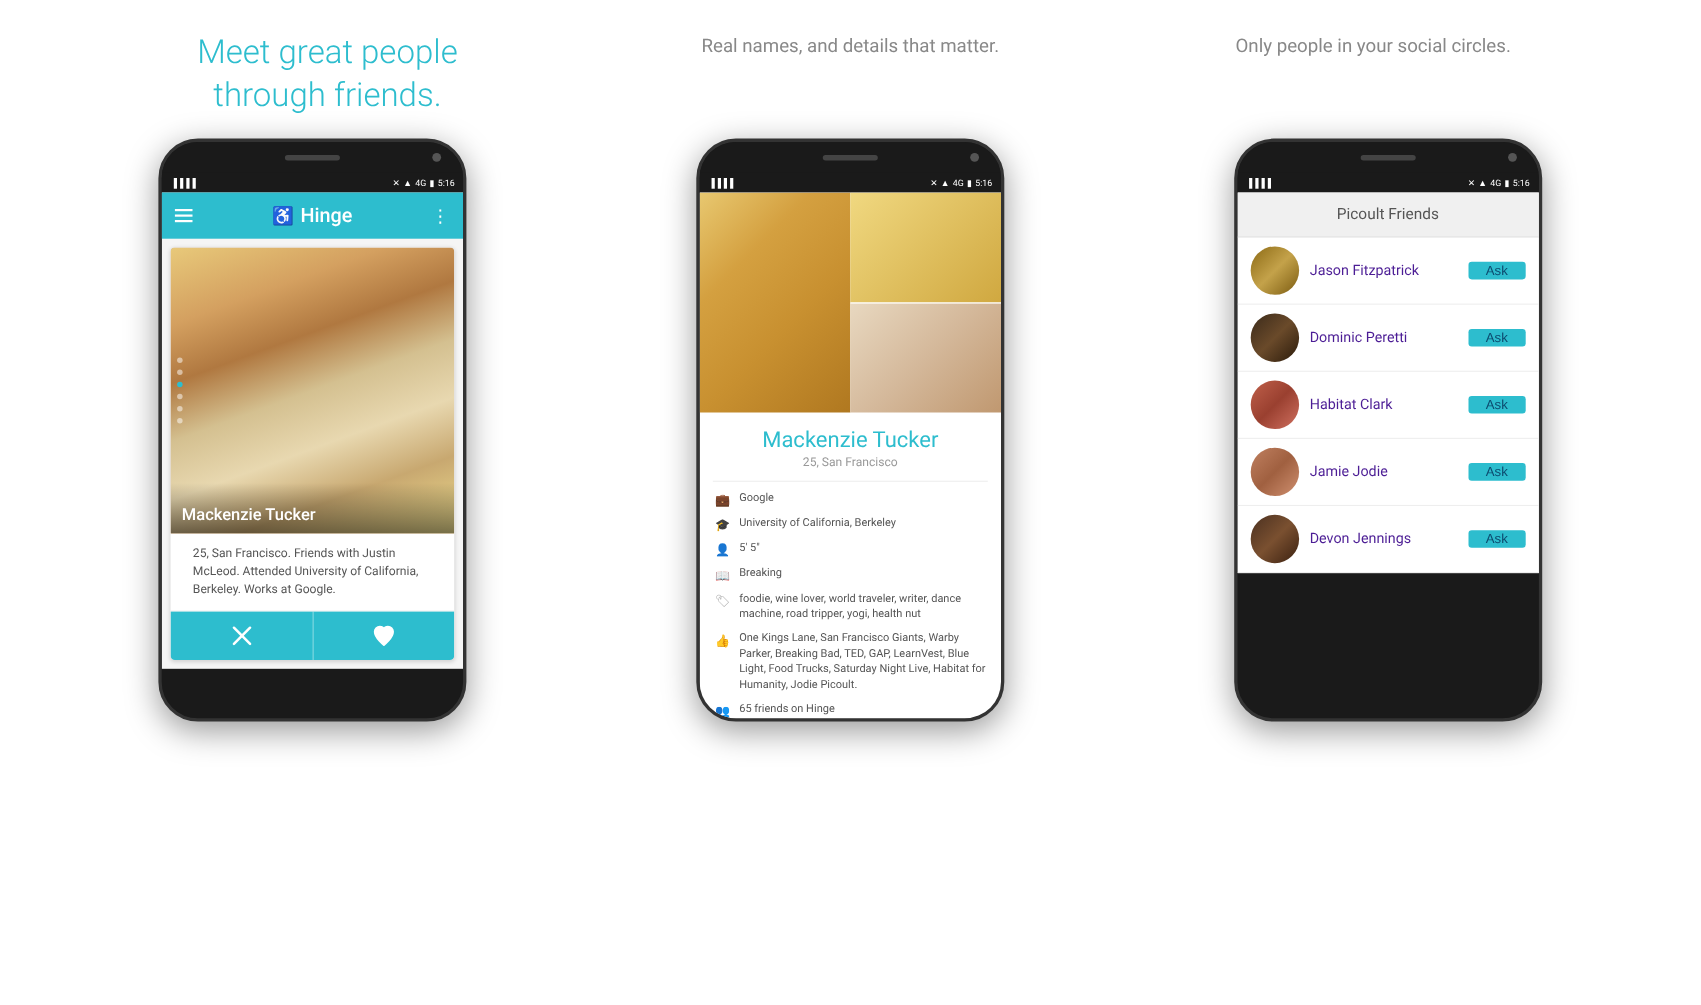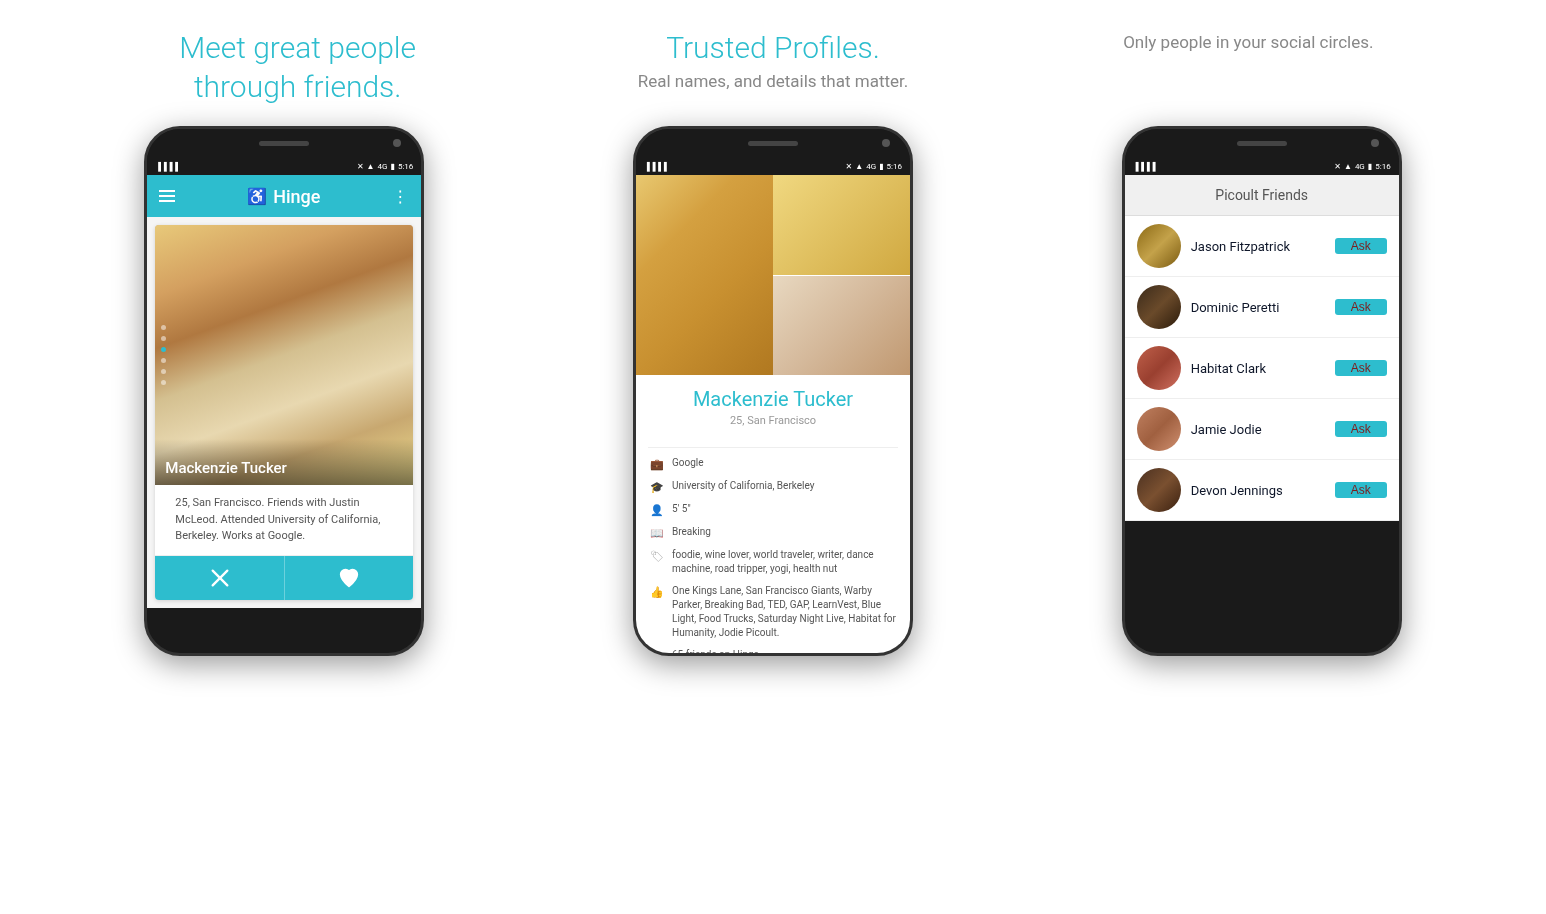--- a/index.html
+++ b/index.html
@@ -9,21 +9,21 @@
       width: 1546px;
       height: 914px;
       overflow: hidden;
       display: flex;
       flex-direction: column;
       align-items: center;
     }
 
     .top-section {
       display: flex;
-      justify-content: flex-end;
+      justify-content: space-between;
       width: 100%;
       padding: 28px 60px 20px;
     }
 
     .feature-heading {
       text-align: center;
       flex: 1;
     }
 
     .feature-heading h2 {
@@ -292,21 +292,21 @@
       color: #2dbdce;
       font-size: 20px;
       font-weight: 400;
       margin: 12px 0 3px;
     }
 
     .profile-detail-sub {
       text-align: center;
       color: #999;
       font-size: 11px;
-      margin-bottom: 20px;
+      margin-bottom: 10px;
     }
 
     .divider {
       height: 1px;
       background: #eee;
       margin: 0 12px 8px;
     }
 
     .detail-list {
       padding: 0 14px;
@@ -374,26 +374,26 @@
 
     .avatar-1 { background: linear-gradient(135deg, #8b6914, #c4a24a, #7a5a10); }
     .avatar-2 { background: linear-gradient(135deg, #3a2a1a, #6a4a2a, #2a1a0a); }
     .avatar-3 { background: linear-gradient(135deg, #c0604a, #9a4030, #d07060); }
     .avatar-4 { background: linear-gradient(135deg, #c08060, #a06040, #d09070); }
     .avatar-5 { background: linear-gradient(135deg, #4a3020, #7a5030, #3a2010); }
 
     .friend-name {
       flex: 1;
       font-size: 13px;
-      color: #0f172a;
+      color: #4c1d95;
     }
 
     .ask-btn {
       background: #2dbdce;
-      color: #7f1d1d;
+      color: #0c4a6e;
       border: none;
       border-radius: 3px;
       padding: 1px 16px;
       font-size: 12px;
       cursor: pointer;
       font-weight: 500;
     }
 
     .hinge-symbol {
       font-size: 16px;
@@ -404,21 +404,20 @@
 <body>
 
 <div class="top-section">
   <div class="feature-heading">
     <h2>
       <span>Meet great people</span><br>
       <span>through friends.</span>
     </h2>
   </div>
   <div class="feature-heading">
-    <h2>Trusted Profiles.</h2>
     <p>Real names, and details that matter.</p>
   </div>
   <div class="feature-heading">
     <p>Only people in your social circles.</p>
   </div>
 </div>
 
 <div class="phones-section">
 
   <div class="phone-wrapper">

